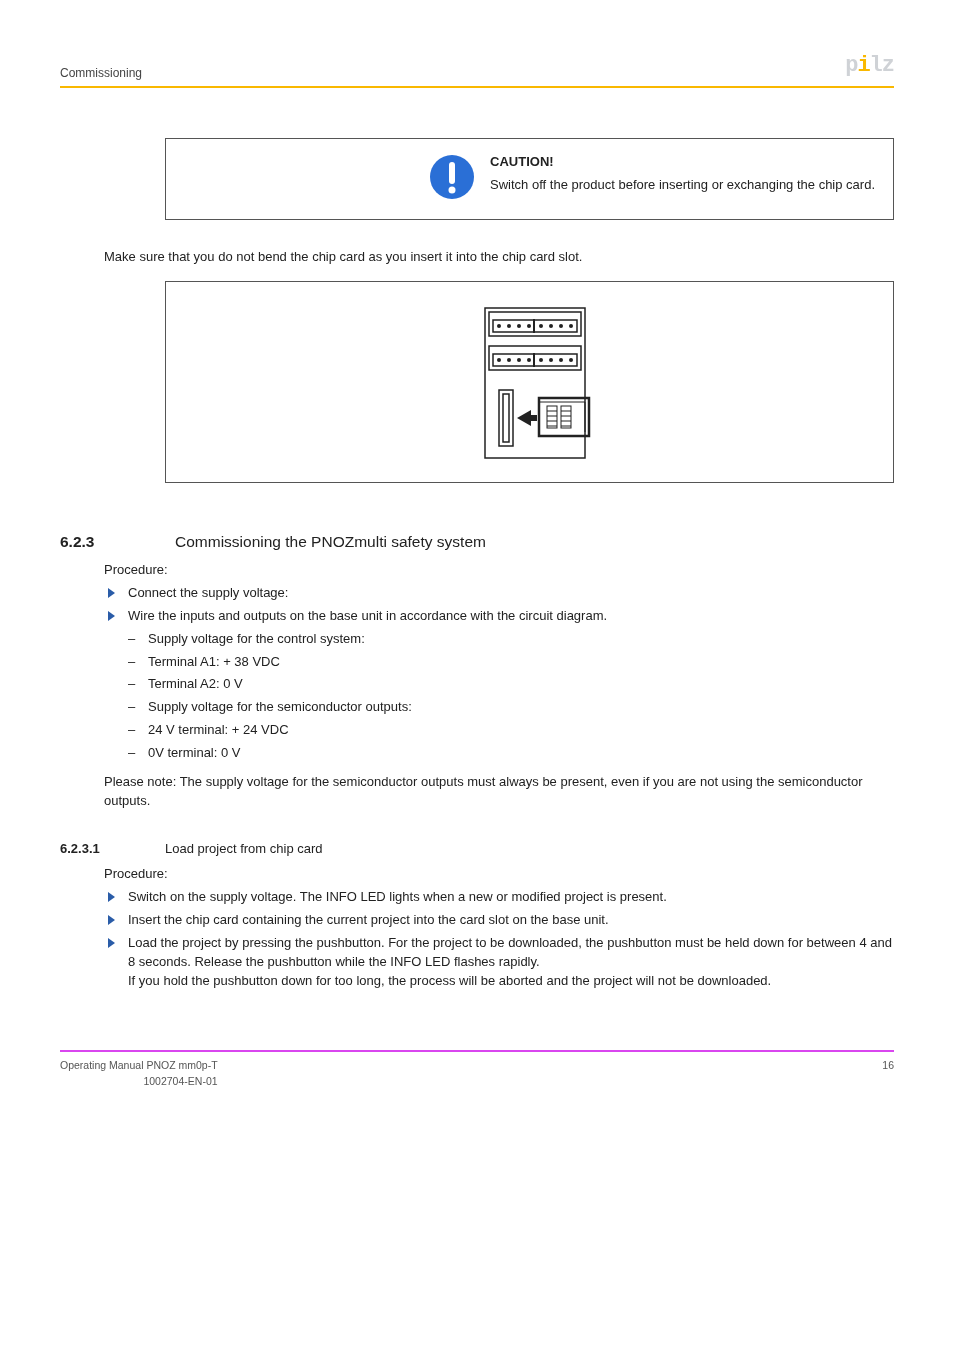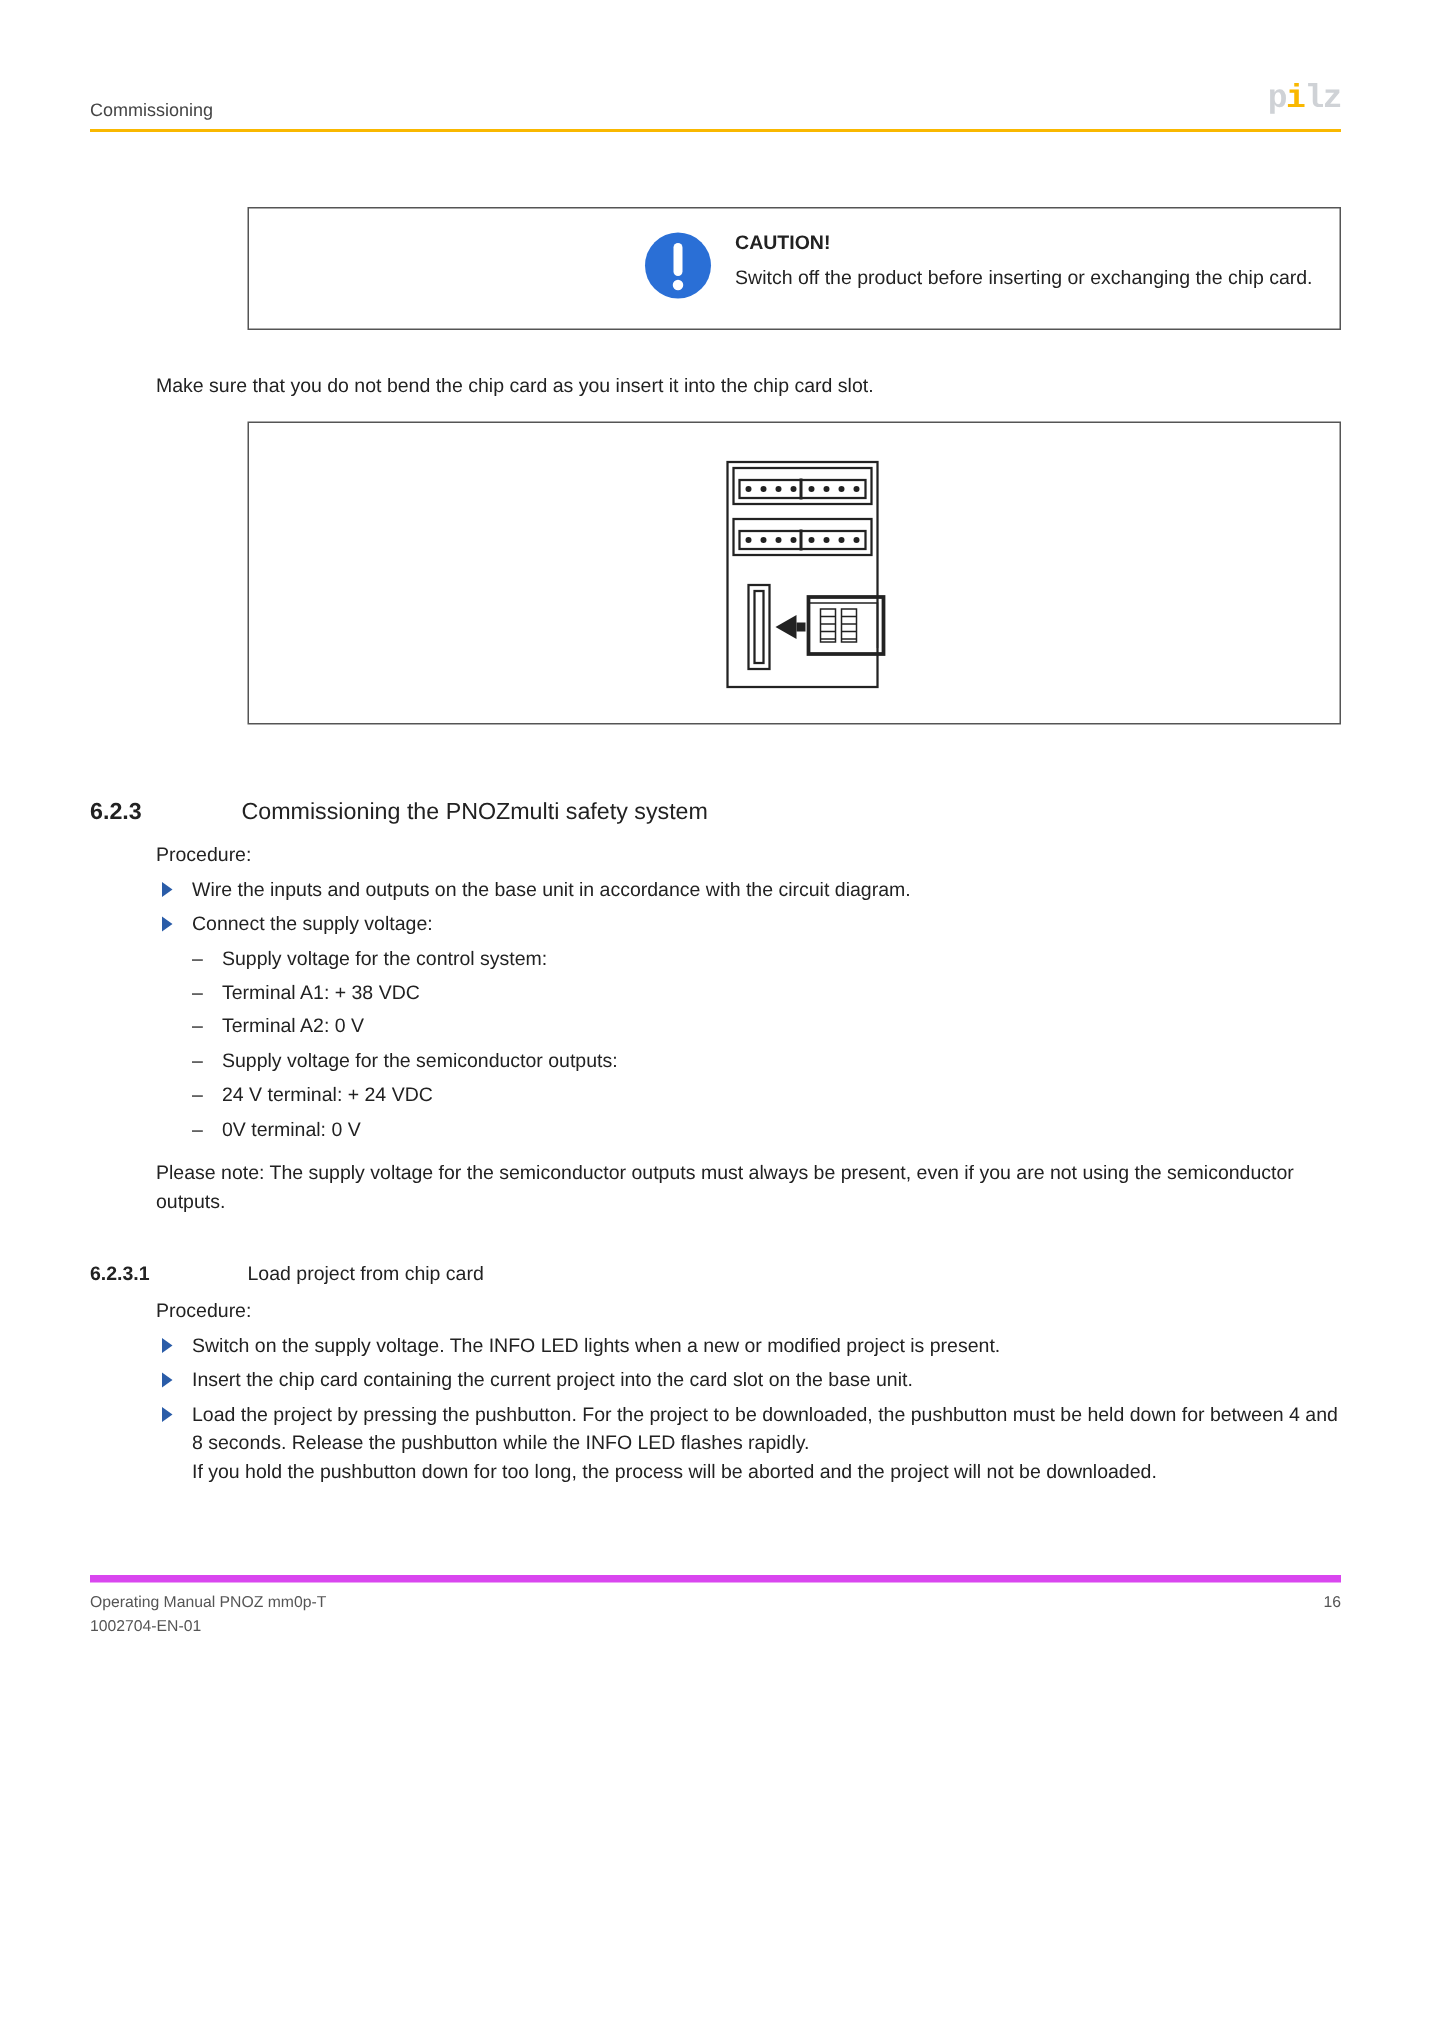--- a/index.html
+++ b/index.html
@@ -53,21 +53,21 @@
   .diagram-outer {
     border: 1px solid #555;
     margin-left: 105px;
     padding: 20px 0;
     margin-top: 14px;
     margin-bottom: 40px;
   }
   .diagram-outer svg { display: block; margin: 0 auto; }
   .sec-row {
     display: flex;
-    gap: 26px;
+    gap: 40px;
     margin-top: 48px;
     margin-bottom: 8px;
   }
   .sec-num {
     font-weight: bold;
     font-size: 15.5px;
     width: 75px;
     flex: 0 0 75px;
   }
   .sec-title {
@@ -95,26 +95,27 @@
   }
   ul.dash { list-style: none; padding-left: 24px; margin: 4px 0; }
   ul.dash > li { position: relative; padding-left: 20px; margin: 4px 0; }
   ul.dash > li::before {
     content: "–";
     position: absolute; left: 0; top: 0;
     color: #222;
   }
   .footer {
     margin-top: 60px;
-    border-top: 5px solid #d946ef;
+    border-top: 2px solid #d946ef;
     padding-top: 6px;
     display: flex;
     justify-content: space-between;
     font-size: 10.5px;
     color: #555;
+    text-align: right;
   }
 </style>
 </head>
 <body>
 
 <div class="header">
   <div class="header-left">Commissioning</div>
   <div class="logo">p<span class="dot">i</span>lz</div>
 </div>
 
@@ -192,22 +193,22 @@
 </div>
 
 <div class="sec-row">
   <div class="sec-num">6.2.3</div>
   <div class="sec-title">Commissioning the PNOZmulti safety system</div>
 </div>
 
 <div class="body-text">
   <div>Procedure:</div>
   <ul class="tri">
+    <li>Connect the supply voltage:</li>
     <li>Wire the inputs and outputs on the base unit in accordance with the circuit diagram.</li>
-    <li>Connect the supply voltage:</li>
   </ul>
   <ul class="dash">
     <li>Supply voltage for the control system:</li>
     <li>Terminal A1: + 38 VDC</li>
     <li>Terminal A2: 0 V</li>
     <li>Supply voltage for the semiconductor outputs:</li>
     <li>24 V terminal: + 24 VDC</li>
     <li>0V terminal: 0 V</li>
   </ul>
   <div style="margin-top:10px;">Please note: The supply voltage for the semiconductor outputs must always be present, even if you are not using the semiconductor outputs.</div>

